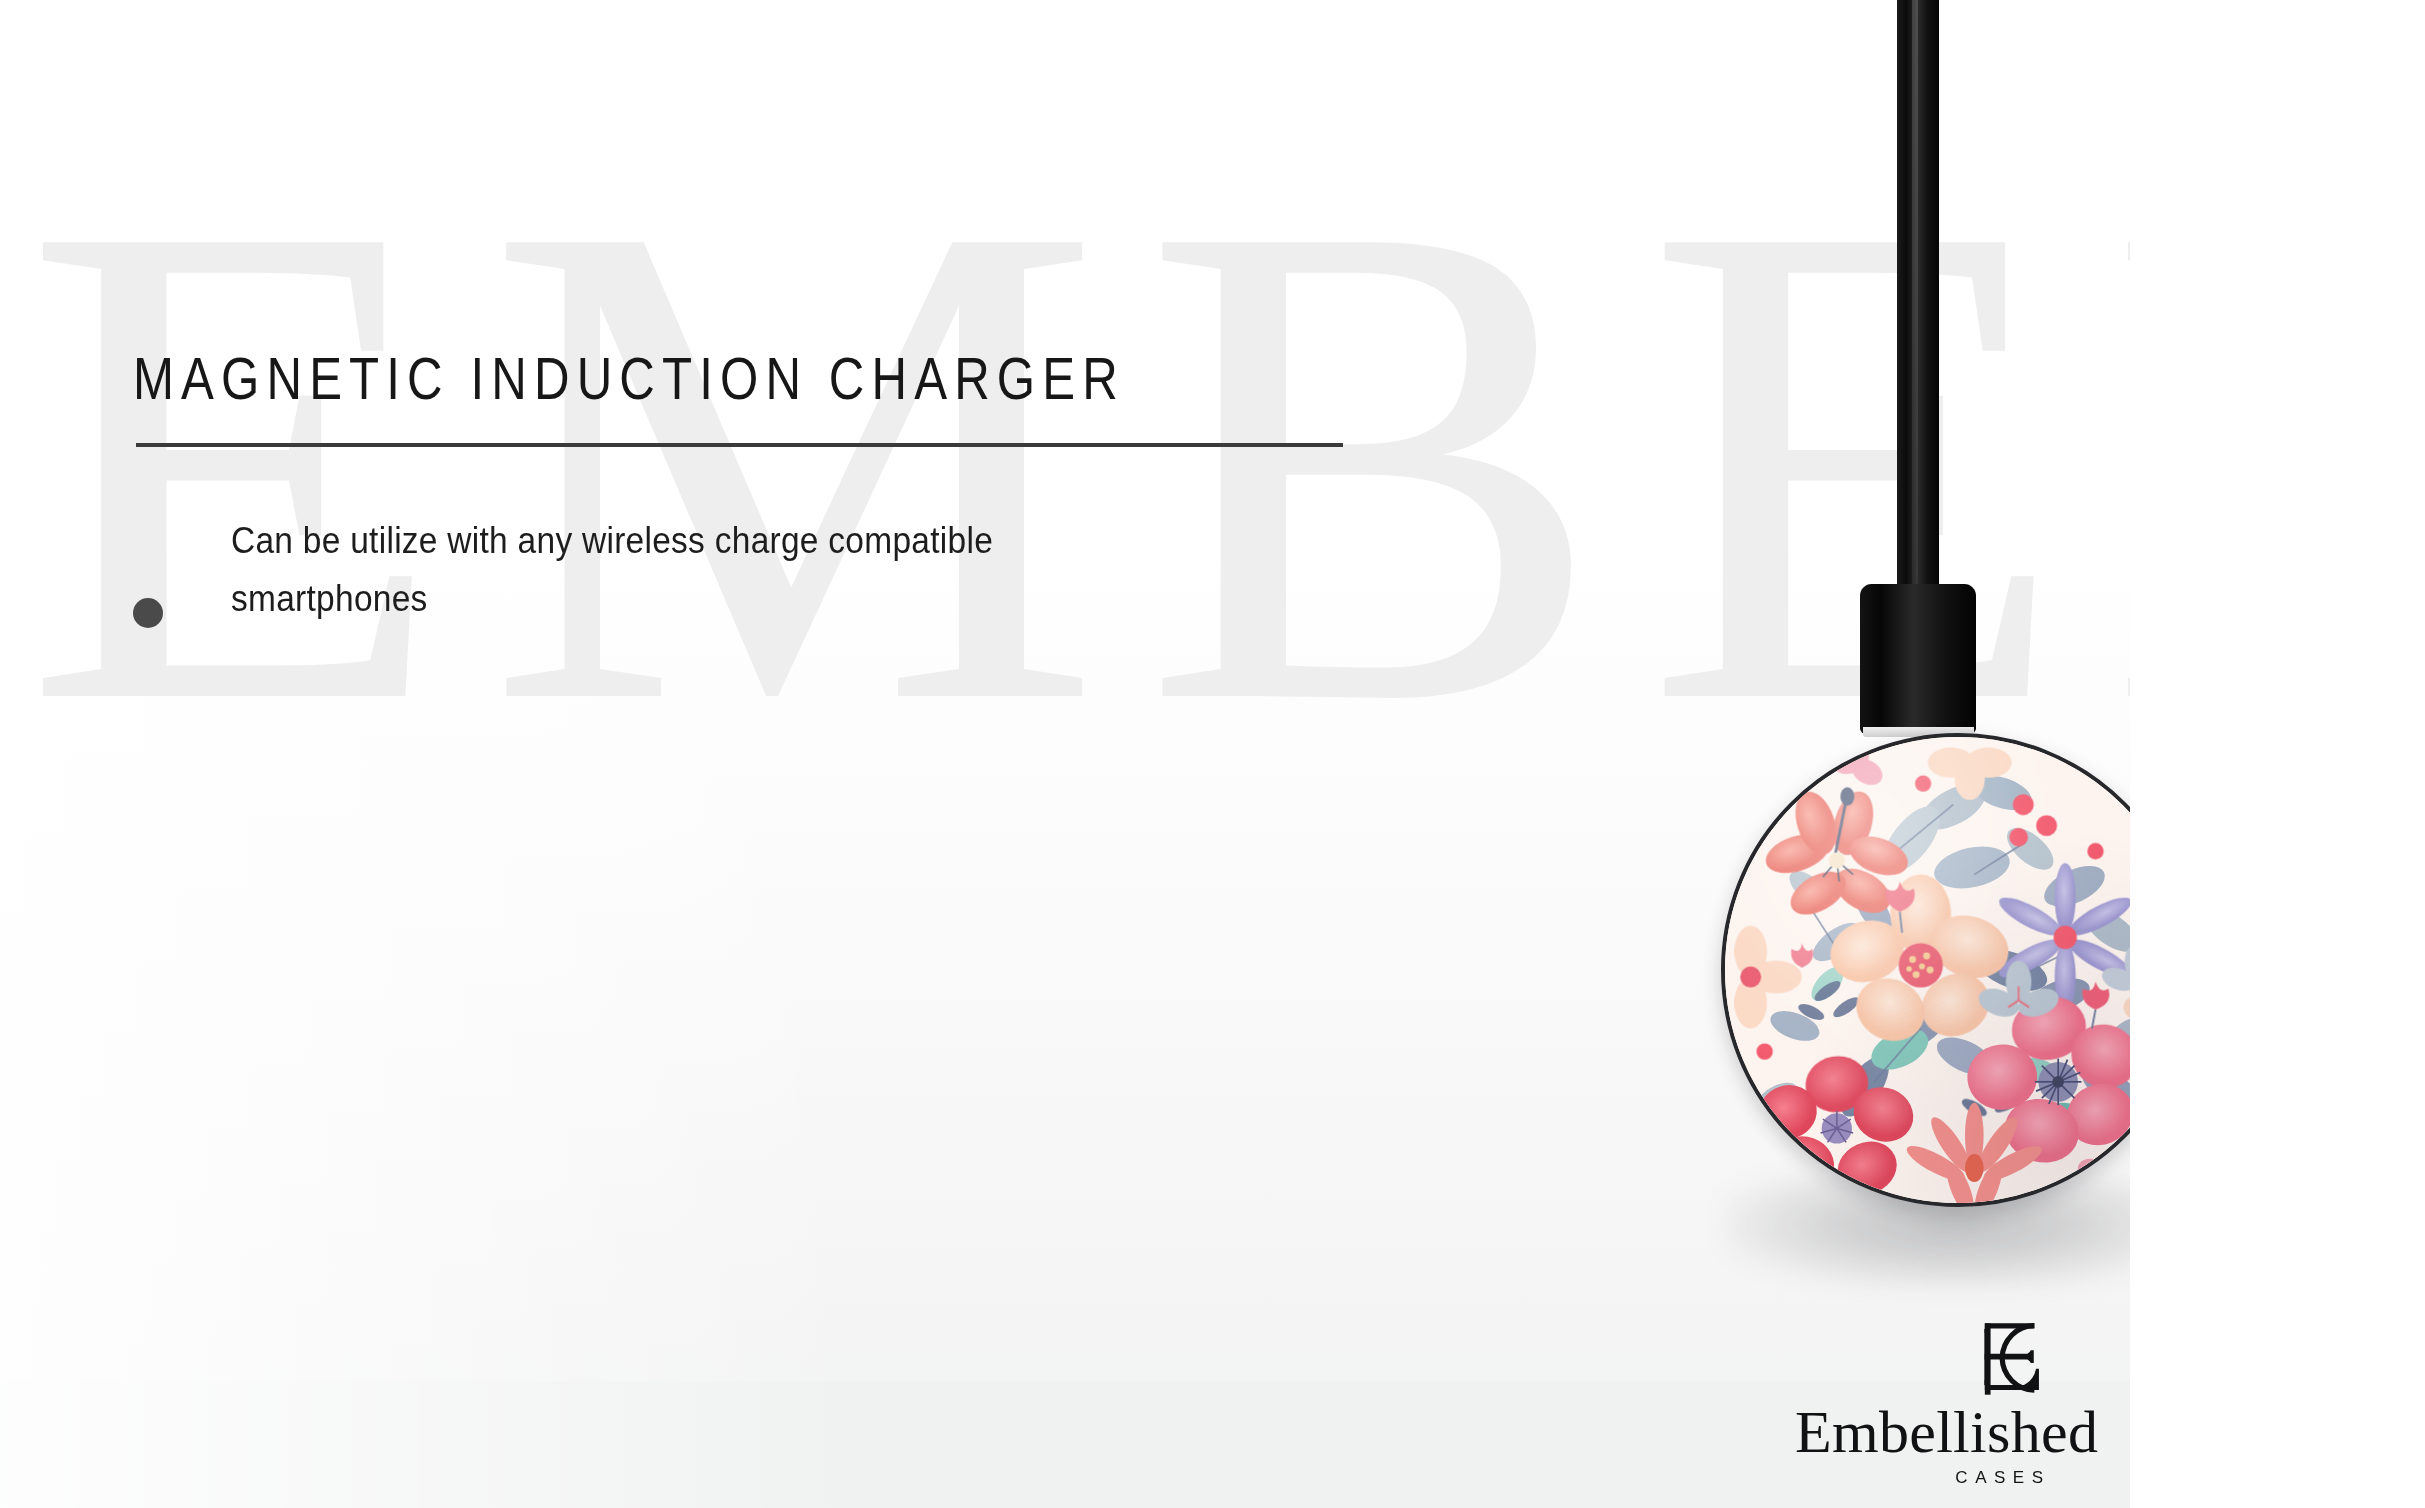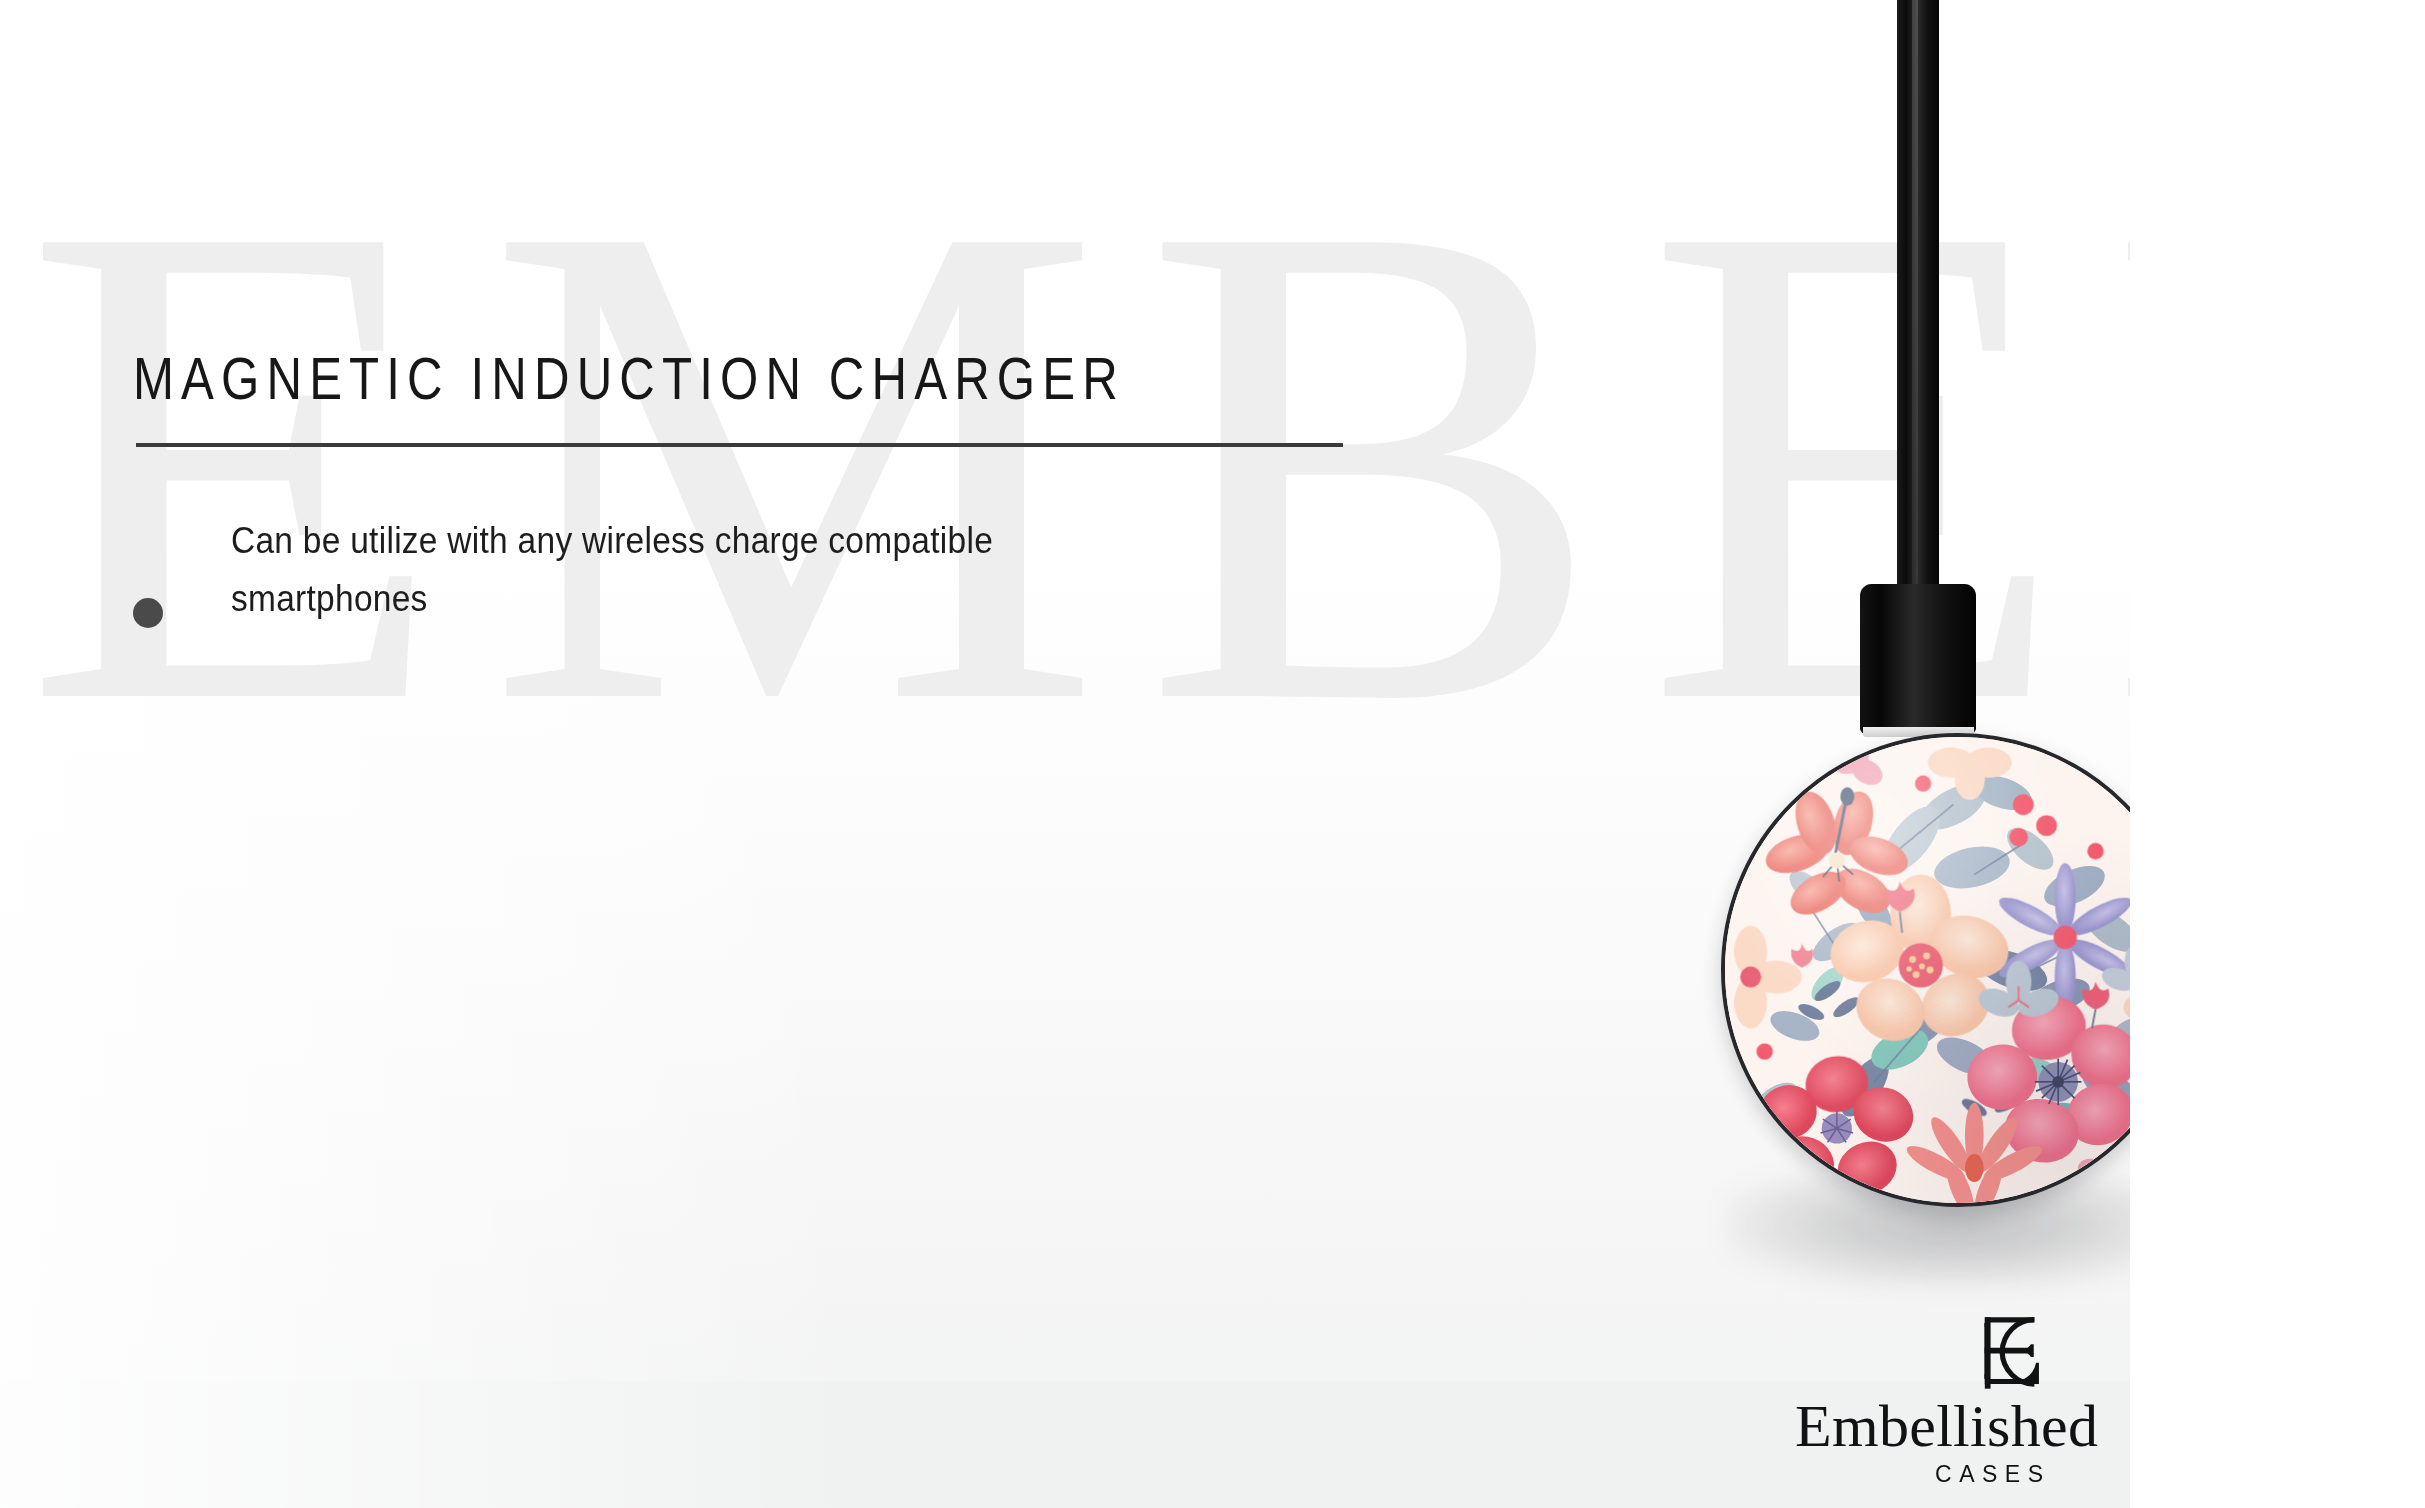--- a/index.html
+++ b/index.html
@@ -168,21 +168,21 @@
   .logo-word{
     font-family:"Liberation Serif", serif;
     font-size:60px;
     font-weight:400;
     color:#111213;
     line-height:1;
     letter-spacing:0.3px;
   }
   .logo-sub{
     font-family:"Liberation Sans", sans-serif;
-    font-size:23px;
+    font-size:17px;
     font-weight:400;
     letter-spacing:7.5px;
     color:#111213;
     margin-top:7px;
     margin-right:-7.5px;
     line-height:1;
   }
 </style>
 </head>
 <body>

